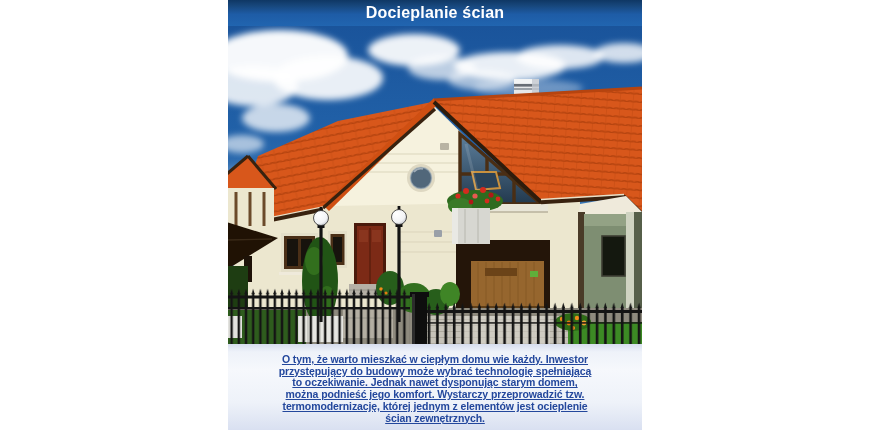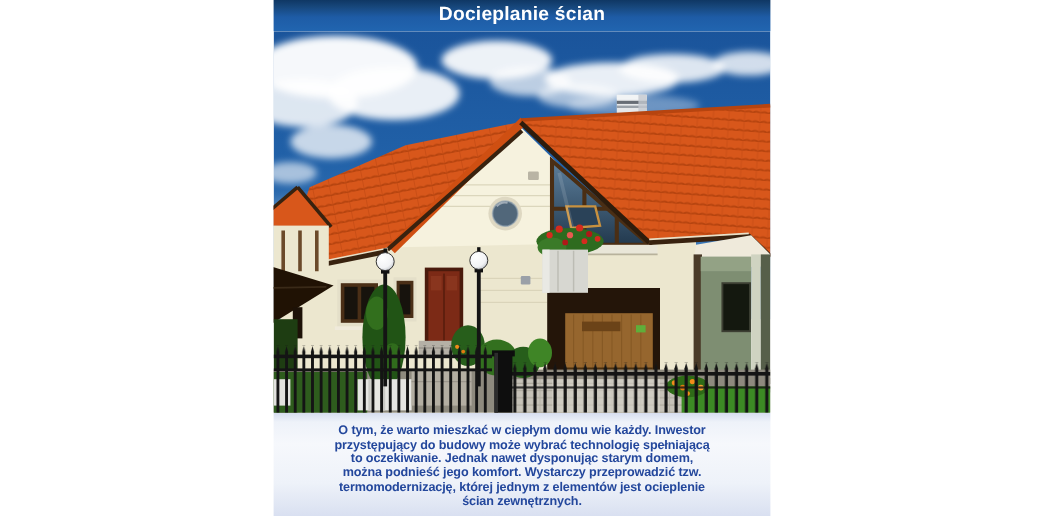--- a/index.html
+++ b/index.html
@@ -20,20 +20,21 @@
   .photo{margin:0;width:414px;height:318px;display:block;}
   .photo svg{display:block;}
   .intro{
     width:414px;height:86px;
     background:linear-gradient(180deg,var(--c-panel_top) 0%,#eef2f9 9%,var(--c-panel_mid) 30%,#eef2f9 68%,var(--c-panel_bottom) 100%);
   }
   .intro p{
     margin:0;padding-top:10px;text-align:center;white-space:pre-line;
     font-size:10.5px;line-height:11.7px;font-weight:bold;color:var(--c-body_text);
     letter-spacing:-0.1px;
+    text-decoration:underline;
   }
   
   .f-roof{fill:var(--c-roof)} .f-roofband{fill:#cf4f12}
   .f-wall{fill:var(--c-wall)} .f-wallb{fill:var(--c-wall_bright)}
   .f-chim{fill:var(--c-chimney)}
   .f-gdark{fill:var(--c-garage_opening)} .f-gdoor{fill:var(--c-garage_door)}
   .f-door{fill:var(--c-door_red)}
   .f-green{fill:var(--c-sidewall_green)}
   .f-fence{fill:var(--c-fence)}
   .f-grassd{fill:var(--c-grass_dark)} .f-grassb{fill:var(--c-grass_bright)}

